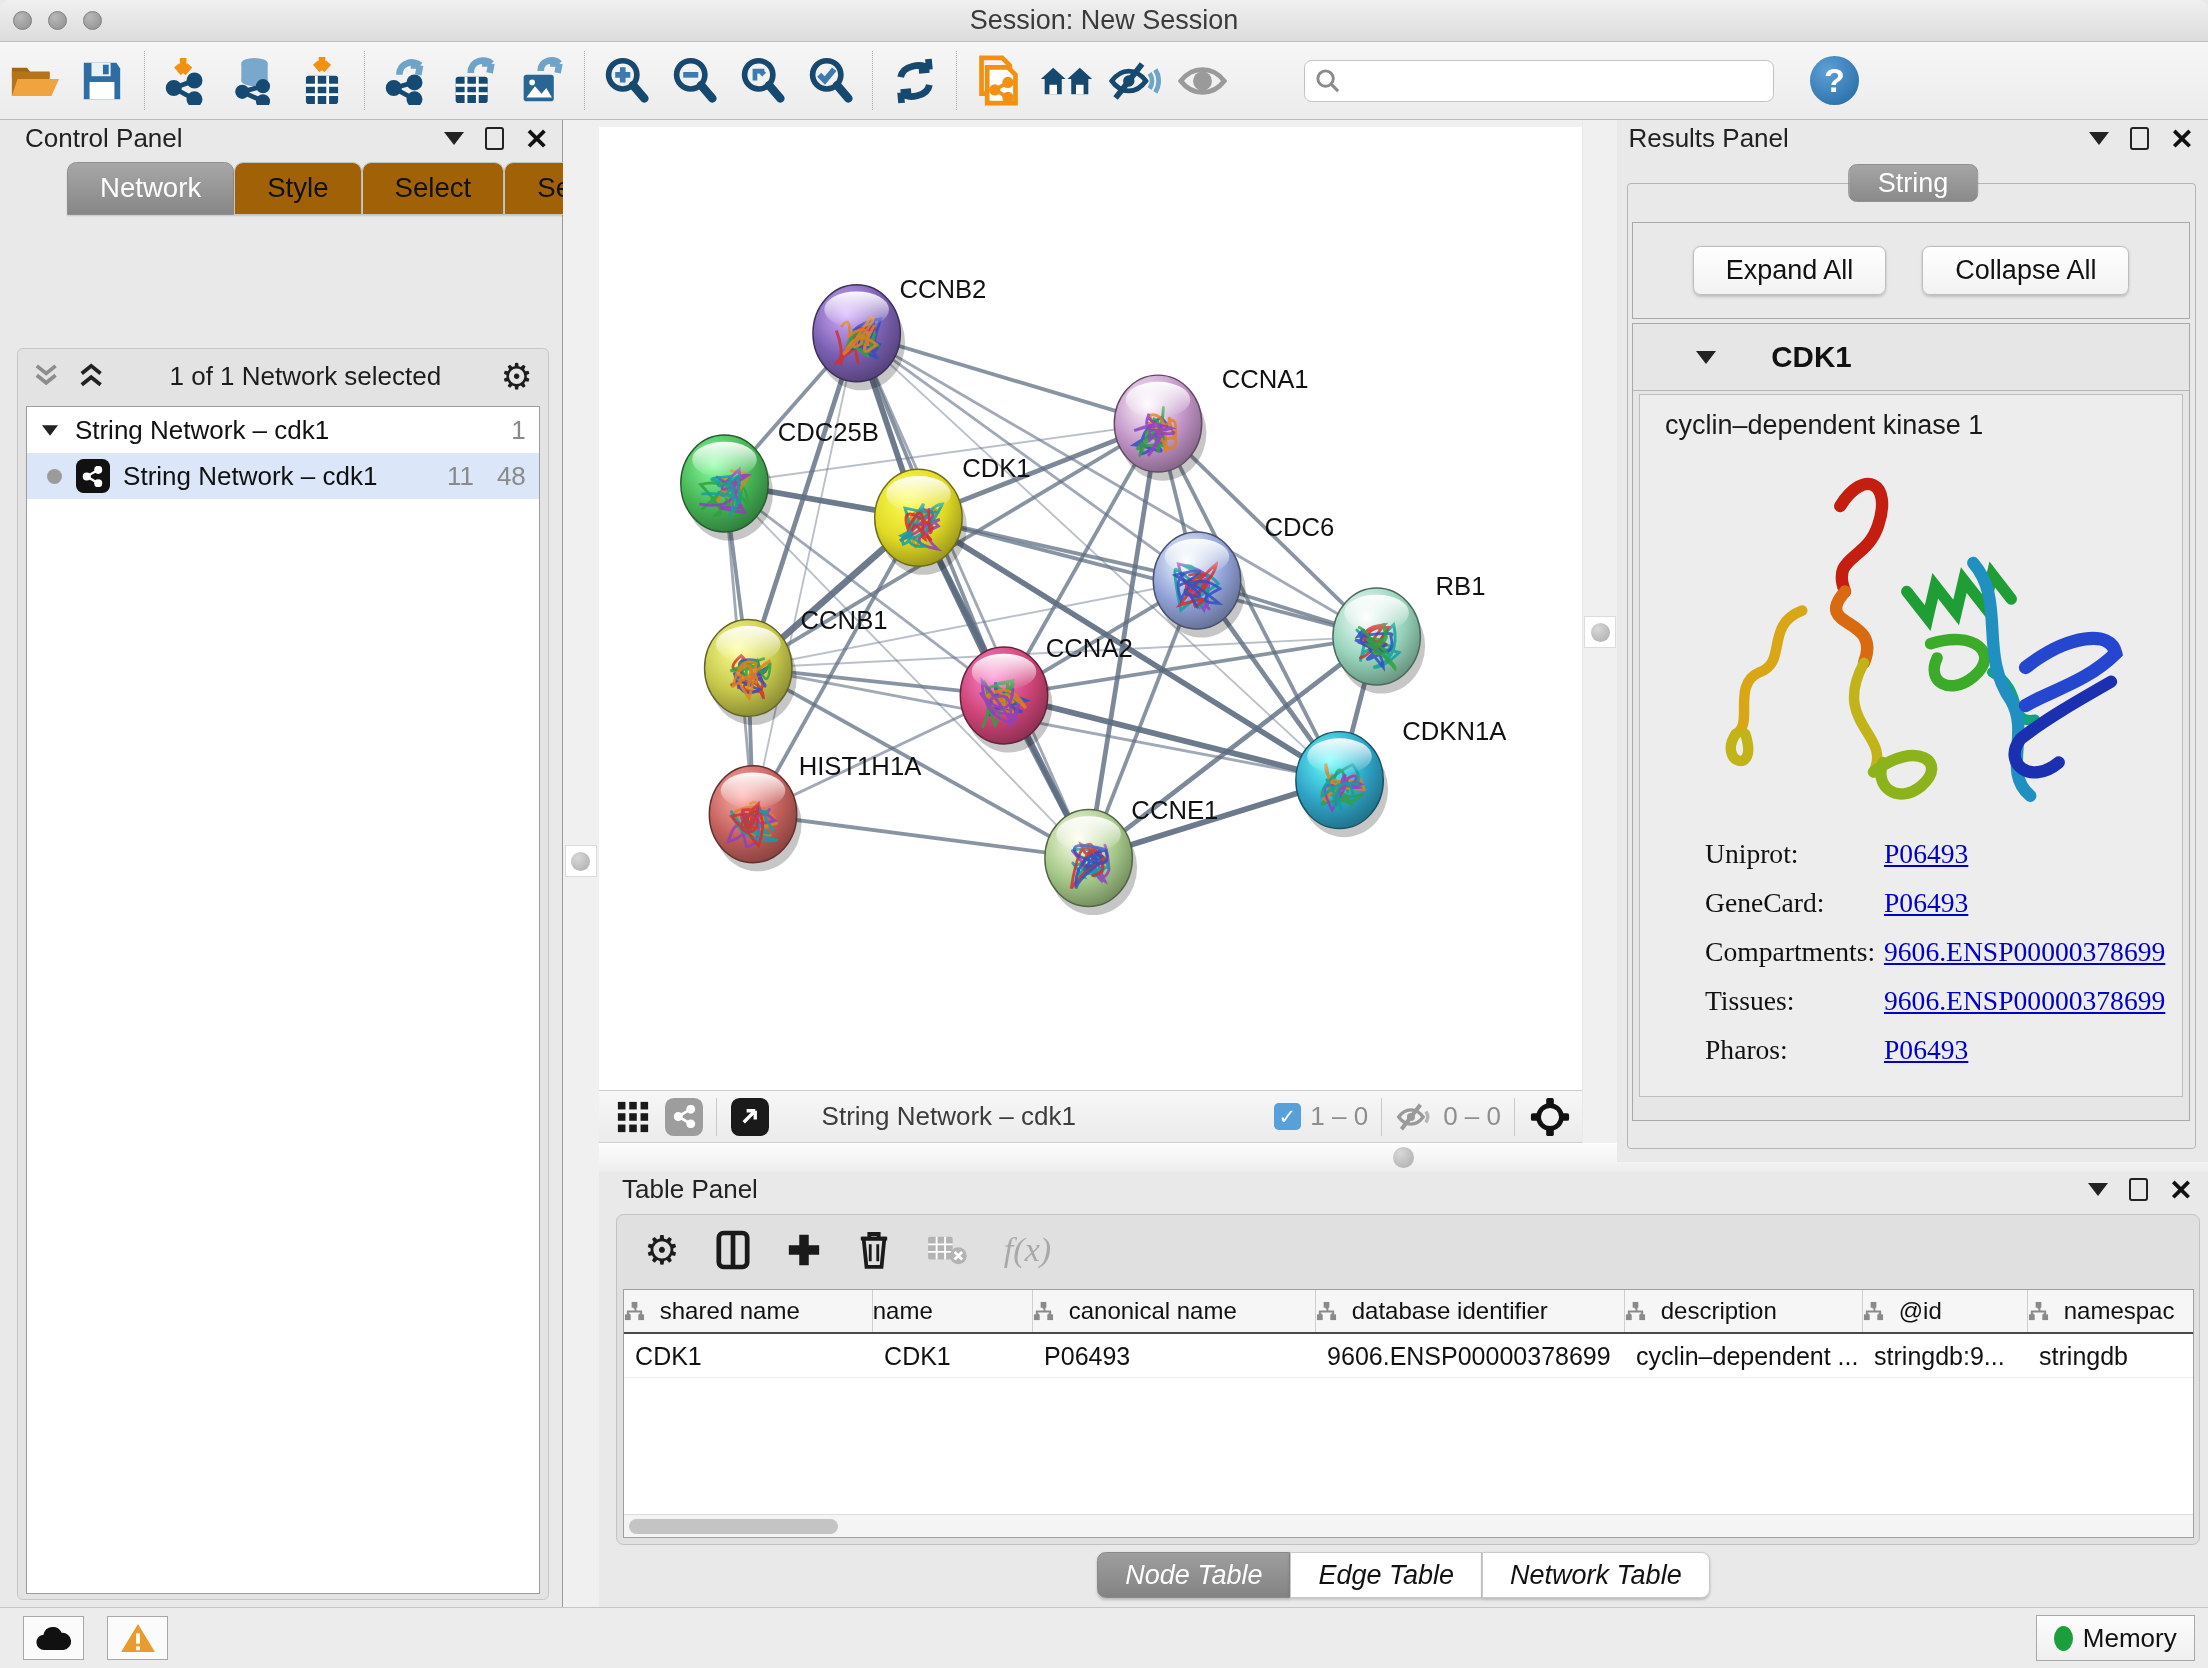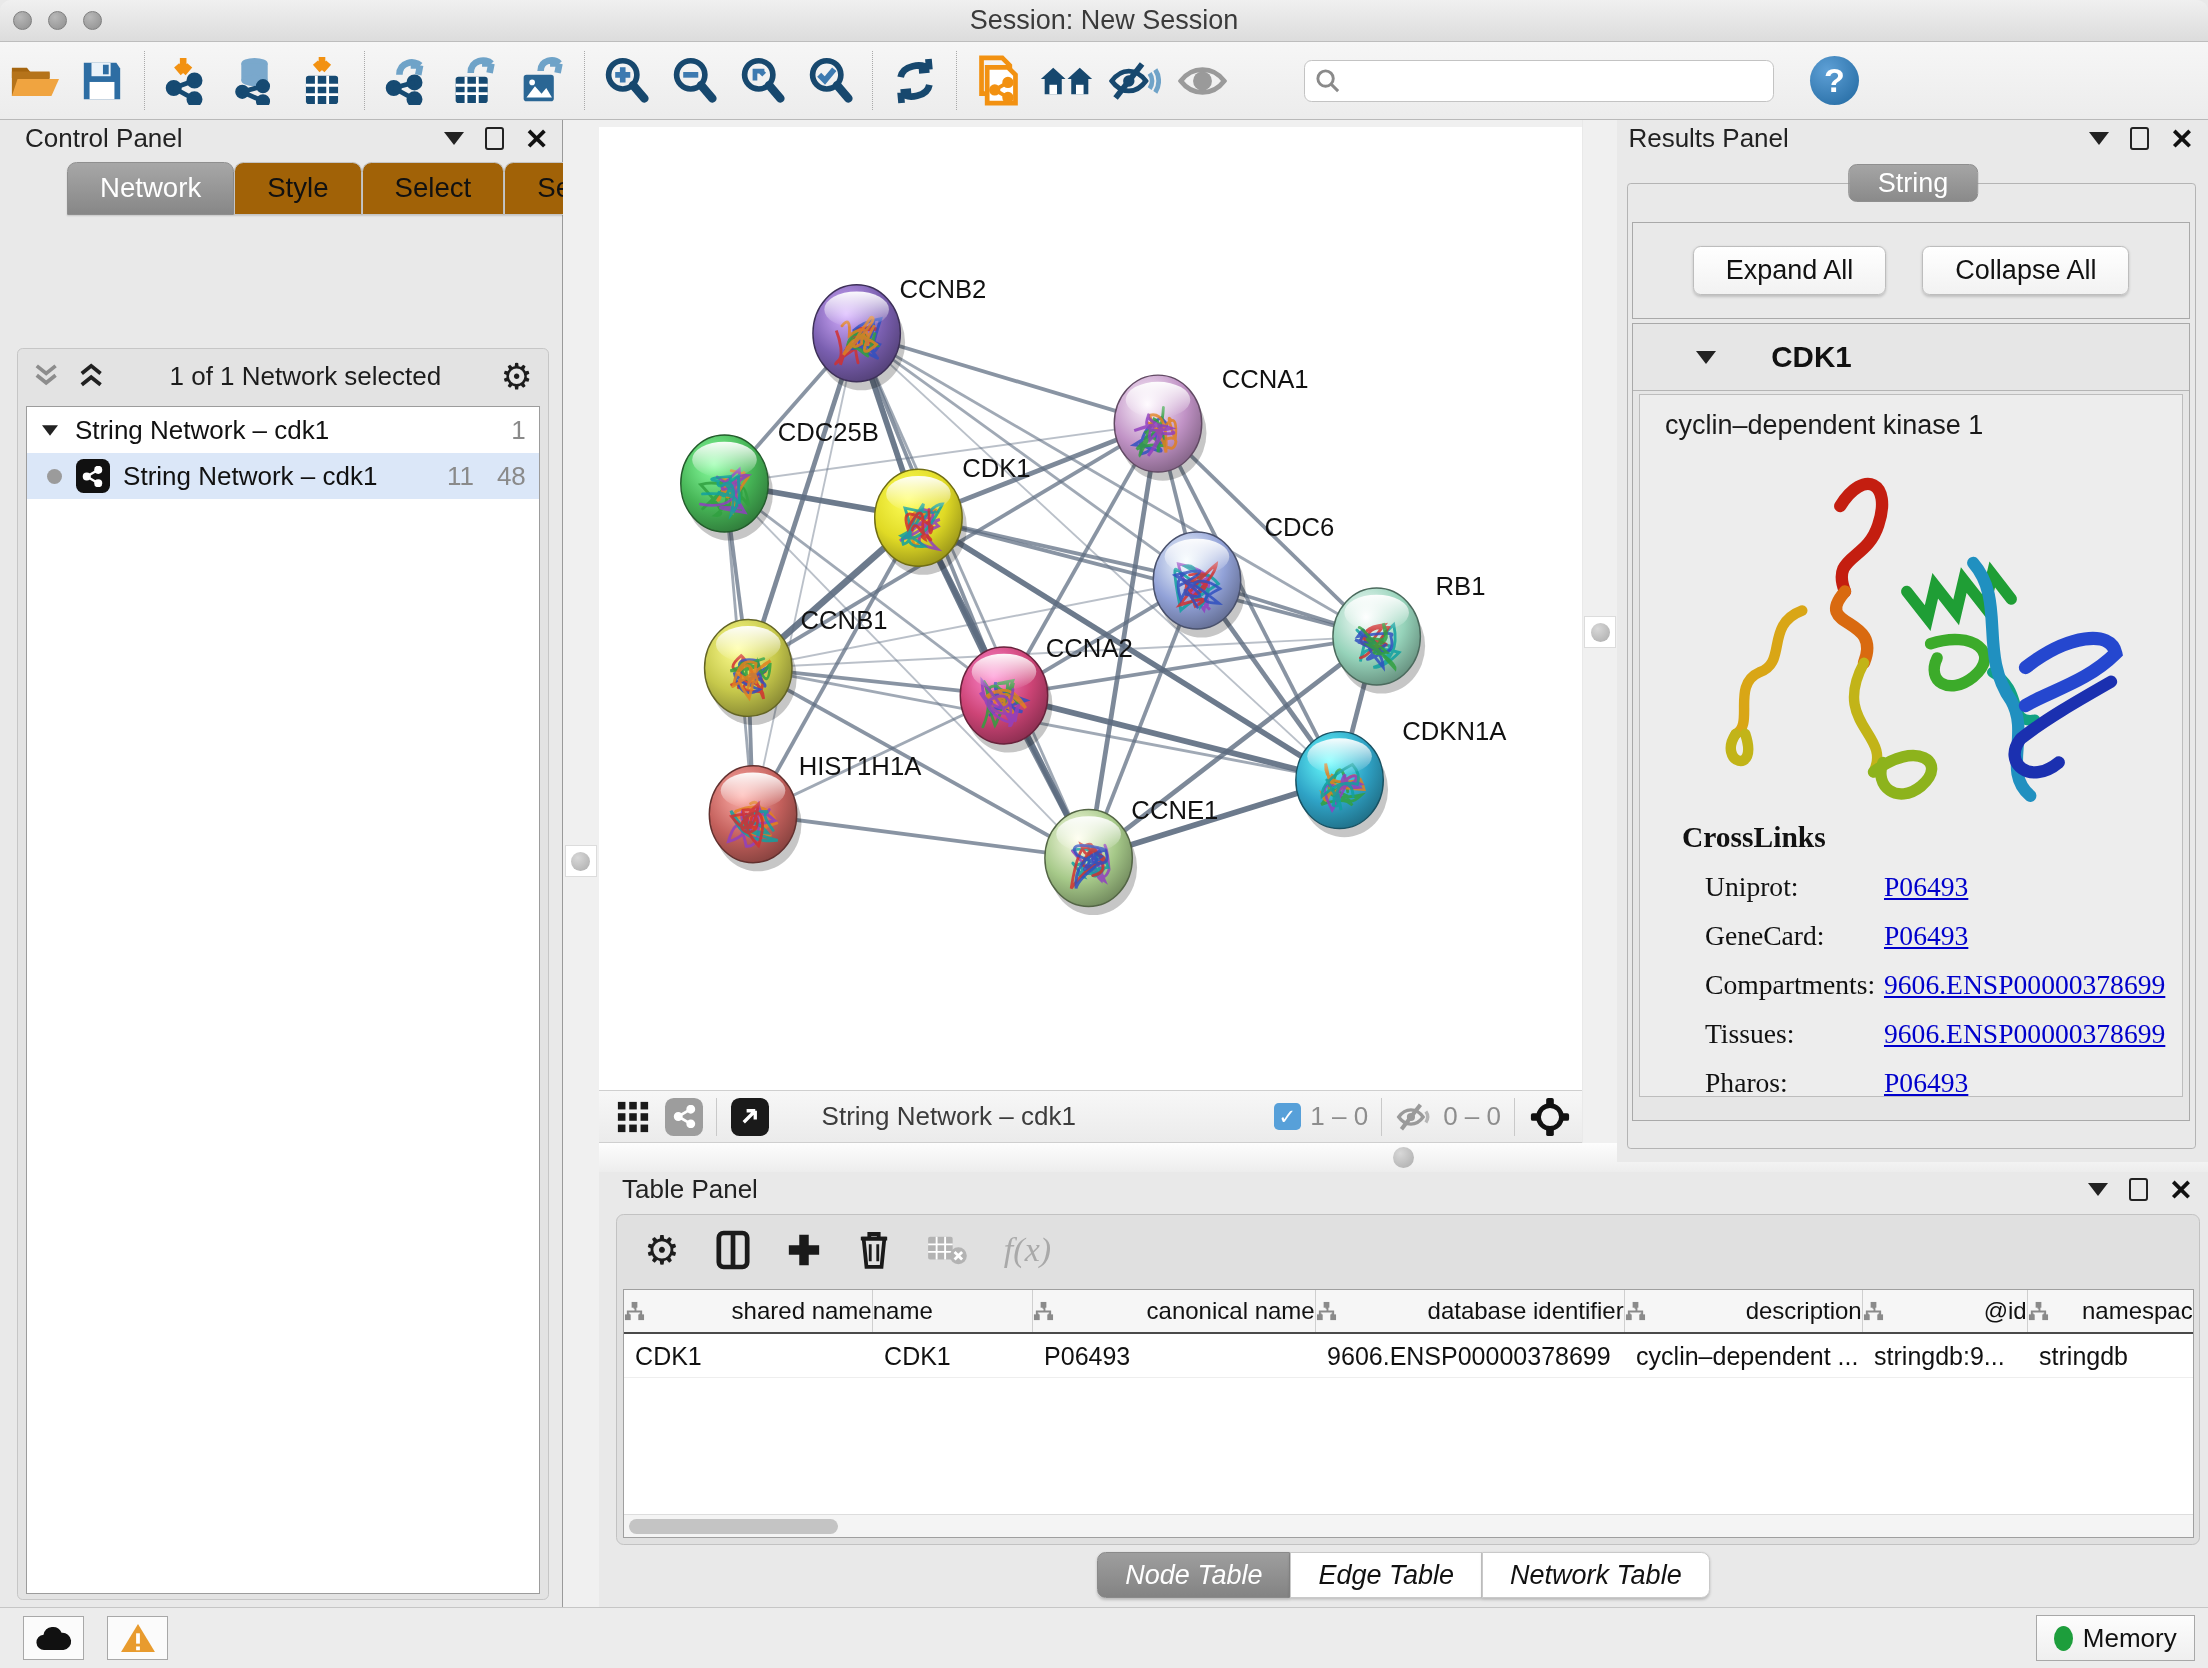--- a/index.html
+++ b/index.html
@@ -104,21 +104,21 @@
   .xl-val { color:#0000cc; text-decoration:underline; }
 
   
   .table-panel { position:absolute; left:599px; top:1172px; width:1609px; height:436px; background:#e9e9e9; }
   .tp-head { padding:3.8px 15px 0 23px; }
   .tp-box { position:absolute; left:17px; right:7.6px; top:42px; height:331px; background:#e0e0e0;
     border:1px solid #c2c2c2; border-radius:7.6px; }
   .tp-toolrow { height:70px; display:flex; align-items:center; gap:36px; padding-left:27px; }
   .tp-table { position:absolute; left:5.7px; right:5.7px; top:74px; bottom:5.7px; background:#fff; border:1px solid #9f9f9f; display:flex; flex-direction:column; }
   .thead { display:flex; border-bottom:2.9px solid #4a4a4a; background:#f6f6f6; height:44px; }
-  .th { display:flex; align-items:center; justify-content:space-between; gap:2px; font-size:24px; color:#111;
+  .th { display:flex; align-items:center; justify-content:flex-start; gap:15px; font-size:24px; color:#111;
     border-right:1px solid #cfcfcf; overflow:hidden; white-space:nowrap; }
   .trow { display:flex; height:44px; border-bottom:1px solid #eee; }
   .td { font-size:25px; color:#111; padding:7.6px 0 0 11.4px; overflow:hidden; white-space:nowrap; }
   .c0{width:249px}.c1{width:160px}.c2{width:283px}.c3{width:309px}.c4{width:238px}.c5{width:165px}.c6{flex:1}
   .tp-scroll { margin-top:auto; height:23px; border-top:1px solid #ddd; background:#f4f4f4; position:relative; }
   .tp-thumb { position:absolute; left:5.7px; top:3.8px; width:209px; height:15px; background:#c4c4c4; border-radius:7.6px; }
   .tp-tabs { position:absolute; left:0; right:0; top:380px; display:flex; justify-content:center;font-style:italic; }
   .tp-tab { height:46px; padding:0 27px; display:flex; align-items:center; font-size:27px; background:#fff;
     border:1px solid #c9c9c9; color:#111; box-shadow:0 1.9px 2.9px rgba(0,0,0,.2); }
   .tp-tab:first-child { border-radius:8.6px 0 0 8.6px; }
@@ -701,21 +701,20 @@
             <path d="M195 340 C240 305 275 330 245 355 C220 375 195 355 205 330" stroke="#8db31c" stroke-width="12"></path>
             <path d="M230 150 l22 28 8 -34 22 28 8 -34 22 28 8 -34 20 26" stroke="#1f9e35" stroke-width="12"></path>
             <path d="M255 205 C300 190 330 215 300 240 C275 260 250 245 262 220" stroke="#3cab2a" stroke-width="12"></path>
             <path d="M320 235 C355 255 335 290 365 285" stroke="#11a283" stroke-width="11"></path>
             <path d="M300 120 C335 160 305 215 340 265 C360 300 330 340 360 365" stroke="#2090c0" stroke-width="13"></path>
             <path d="M355 230 C400 195 445 190 450 215 C420 245 380 255 355 270" stroke="#2547cf" stroke-width="14"></path>
             <path d="M445 245 C410 265 375 285 350 305 M350 305 C330 330 360 355 390 330" stroke="#1b30b0" stroke-width="13"></path>
           </g>
         </svg>
         <div class="crosslinks">
-          <div class="xl-head">CrossLinks</div>
           <div class="xl-row">
               <span class="xl-label">Uniprot:</span>
               <span class="xl-val">P06493</span>
             </div>
           <div class="xl-row">
               <span class="xl-label">GeneCard:</span>
               <span class="xl-val">P06493</span>
             </div>
           <div class="xl-row">
               <span class="xl-label">Compartments:</span>

